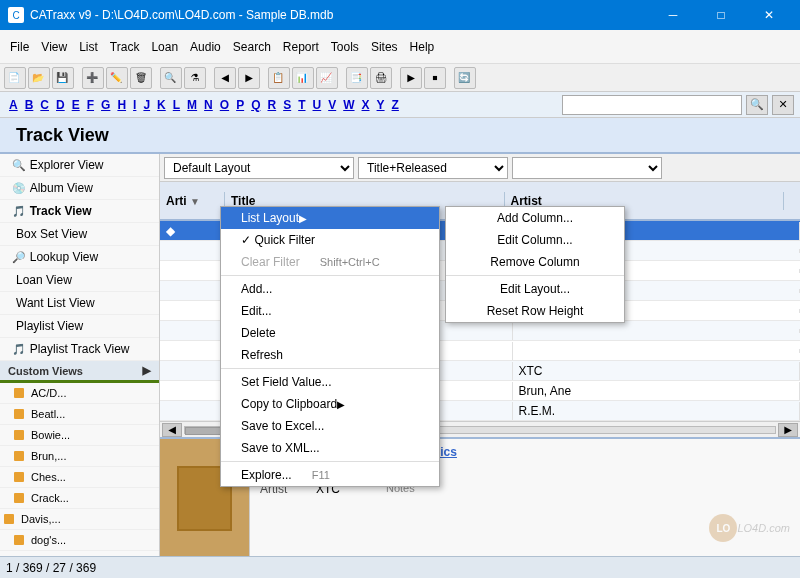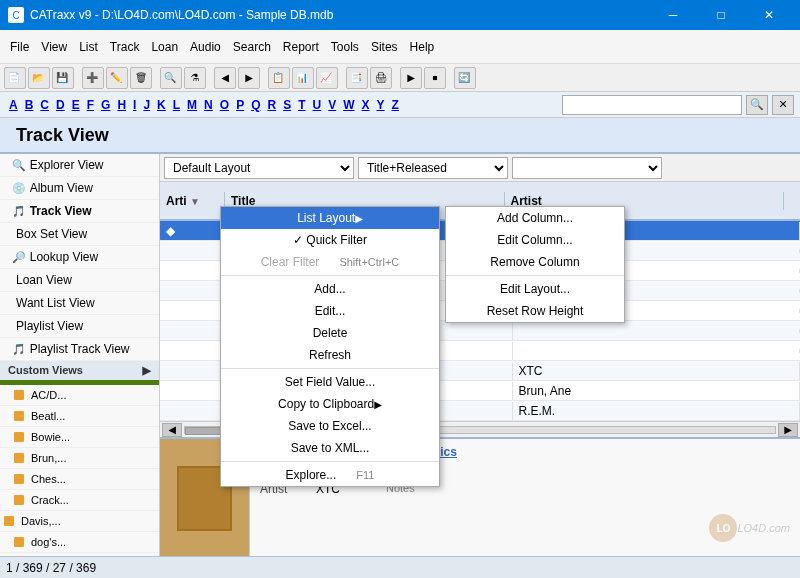--- a/index.html
+++ b/index.html
@@ -30,21 +30,21 @@
 
     
     .page-header { background: #dce8f8; height: 36px; display: flex; align-items: center; padding: 0 16px; border-bottom: 2px solid #a0b8d8; }
     .page-title { font-size: 18px; font-weight: bold; color: #000; }
 
     
     .sidebar { width: 160px; background: #f8f8f8; border-right: 1px solid #ccc; overflow-y: auto; flex-shrink: 0; }
     .sidebar-item { padding: 4px 8px 4px 12px; cursor: pointer; display: flex; align-items: center; gap: 4px; font-size: 12px; border-bottom: 1px solid #eee; }
     .sidebar-item.active { font-weight: bold; color: #000; }
     .sidebar-item .si-icon { font-size: 11px; color: #666; }
-    .sidebar-section { padding: 3px 8px; background: #e0e8f0; font-size: 11px; font-weight: bold; color: #333; border-bottom: 5px solid #4d7c0f; display: flex; align-items: flex-start; justify-content: space-between; }
+    .sidebar-section { padding: 3px 8px; background: #e0e8f0; font-size: 11px; font-weight: bold; color: #333; border-bottom: 3px solid #4d7c0f; display: flex; align-items: flex-end; justify-content: space-between; }
 
     
     .content { flex: 1; display: flex; flex-direction: column; overflow: hidden; position: relative; }
 
     
     .view-toolbar { background: #f0f0f0; height: 28px; display: flex; align-items: center; padding: 2px 4px; border-bottom: 1px solid #ccc; gap: 4px; }
     .vt-select { height: 22px; border: 1px solid #aaa; background: white; padding: 1px 4px; font-size: 12px; min-width: 100px; }
     .vt-select-wide { width: 190px; }
 
     
@@ -55,21 +55,21 @@
     
     .table-body { flex: 1; overflow-y: auto; background: white; }
     .table-row { display: flex; align-items: center; height: 20px; border-bottom: 1px solid #e8e8e8; cursor: pointer; }
     .table-row:nth-child(even) { background: #f4f8fc; }
     .table-row.selected { background: #3374d5; color: white; }
     .table-cell { padding: 2px 6px; border-right: 1px solid #e0e0e0; flex: 1; white-space: nowrap; overflow: hidden; font-size: 12px; }
     .cell-icon { width: 14px; height: 14px; background: #c0a060; border-radius: 2px; display: inline-block; margin-right: 3px; vertical-align: middle; }
 
     
     .context-menu { position: absolute; top: 52px; left: 220px; background: white; border: 1px solid #aaa; box-shadow: 2px 2px 6px rgba(0,0,0,0.3); z-index: 100; min-width: 220px; }
-    .ctx-item { padding: 4px 20px; cursor: pointer; font-size: 12px; white-space: nowrap; display: flex; align-items: center; justify-content: center; }
+    .ctx-item { padding: 4px 20px; cursor: pointer; font-size: 12px; white-space: nowrap; display: flex; align-items: center; justify-content: flex-start; }
     .ctx-item.highlighted { background: #3374d5; color: white; }
     .ctx-item.disabled { color: #aaa; cursor: default; }
     .ctx-separator { height: 1px; background: #ddd; margin: 2px 0; }
     .ctx-shortcut { color: #888; font-size: 11px; margin-left: 20px; }
     .ctx-arrow { font-size: 10px; }
 
     
     .sub-menu { position: absolute; top: 52px; left: 445px; background: white; border: 1px solid #aaa; box-shadow: 2px 2px 6px rgba(0,0,0,0.3); z-index: 101; min-width: 180px; text-align: center; }
     .sub-item { padding: 4px 16px; cursor: pointer; font-size: 12px; white-space: nowrap; }
 

